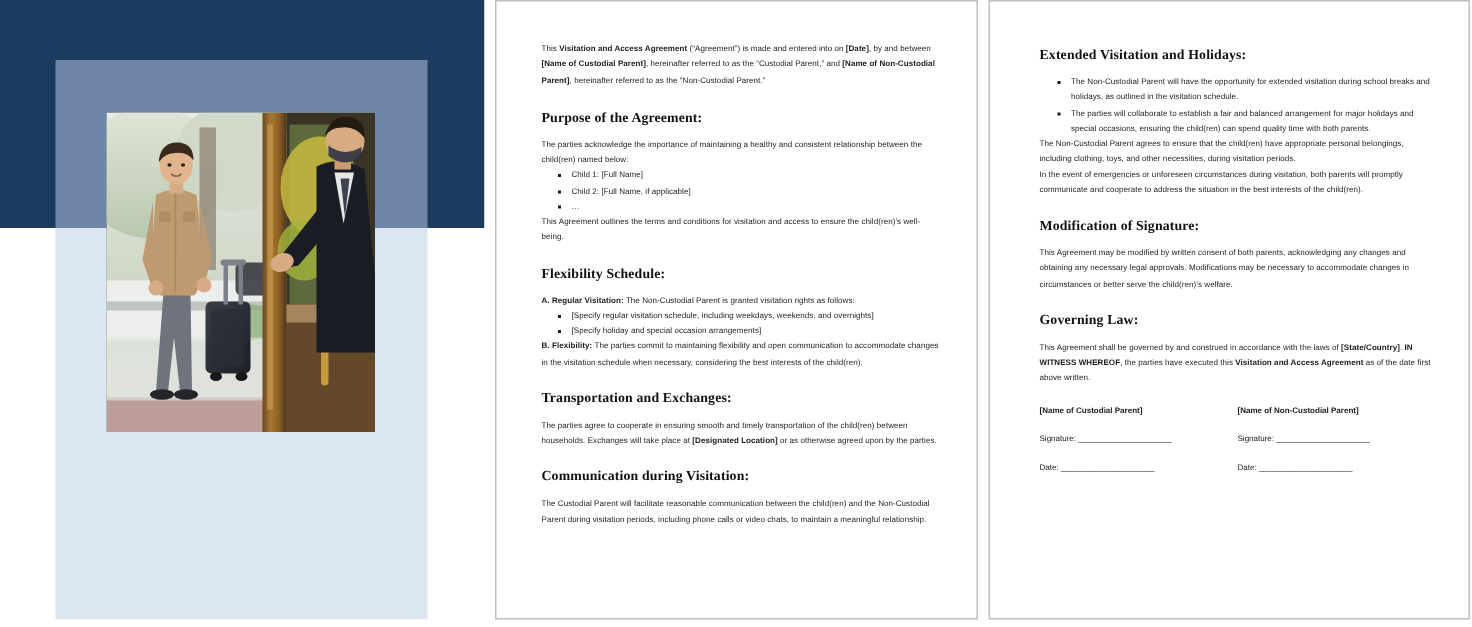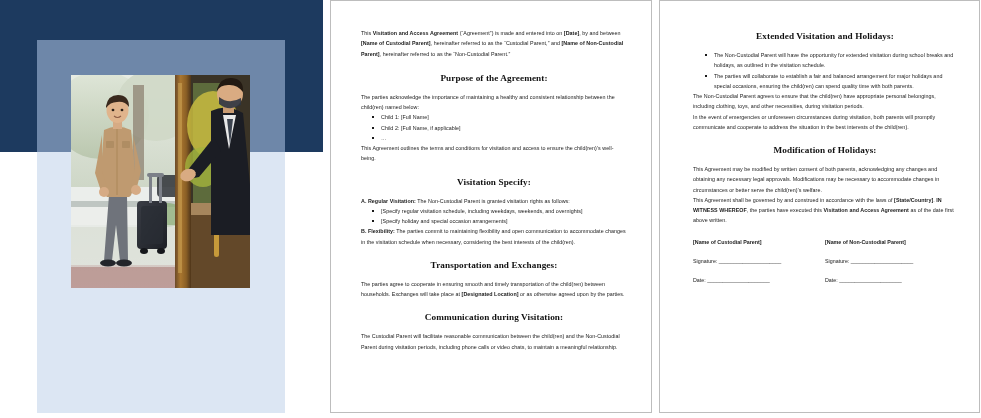--- a/index.html
+++ b/index.html
@@ -85,21 +85,20 @@
   #page-three .sheet-inner { left: 33px; right: 22px; top: 30px; }
 
   h2.section-head {
     font-family: "Liberation Serif", serif;
     font-weight: 700;
     font-size: 9.2px;
     color: #111111;
     letter-spacing: 0.1px;
     margin: 13px 0 8px 0;
     line-height: 1.2;
-    text-align: center;
   }
   h2.section-head.first { margin-top: 14px; }
 
   p.body {
     font-size: 5.35px;
     line-height: 1.92;
     margin: 0 0 0 0;
     text-align: left;
     letter-spacing: 0.04px;
   }
@@ -263,21 +262,21 @@
 
       <h2 class="section-head first">Purpose of the Agreement:</h2>
       <p class="body">The parties acknowledge the importance of maintaining a healthy and consistent relationship between the child(ren) named below:</p>
       <ul class="bullets">
         <li>Child 1: [Full Name]</li>
         <li>Child 2: [Full Name, if applicable]</li>
         <li>…</li>
       </ul>
       <p class="body">This Agreement outlines the terms and conditions for visitation and access to ensure the child(ren)’s well-being.</p>
 
-      <h2 class="section-head">Visitation Specify:</h2>
+      <h2 class="section-head">Flexibility Schedule:</h2>
       <p class="body"><b>A. Regular Visitation:</b><span> The Non-Custodial Parent is granted visitation rights as follows:</span></p>
       <ul class="bullets">
         <li>[Specify regular visitation schedule, including weekdays, weekends, and overnights]</li>
         <li>[Specify holiday and special occasion arrangements]</li>
       </ul>
       <p class="body"><b>B. Flexibility:</b><span> The parties commit to maintaining flexibility and open communication to accommodate changes in the visitation schedule when necessary, considering the best interests of the child(ren).</span></p>
 
       <h2 class="section-head">Transportation and Exchanges:</h2>
       <p class="body"><span>The parties agree to cooperate in ensuring smooth and timely transportation of the child(ren) between households. Exchanges will take place at </span><b>[Designated Location]</b><span> or as otherwise agreed upon by the parties.</span></p>
 
@@ -293,23 +292,24 @@
       <h2 class="section-head first" style="margin-top:0">Extended Visitation and Holidays:</h2>
       <ul class="bullets wide">
         <li>The Non-Custodial Parent will have the opportunity for extended visitation during school breaks and holidays, as outlined in the visitation schedule.</li>
         <li>The parties will collaborate to establish a fair and balanced arrangement for major holidays and special occasions, ensuring the child(ren) can spend quality time with both parents.</li>
       </ul>
 
       <p class="body">The Non-Custodial Parent agrees to ensure that the child(ren) have appropriate personal belongings, including clothing, toys, and other necessities, during visitation periods.</p>
 
       <p class="body">In the event of emergencies or unforeseen circumstances during visitation, both parents will promptly communicate and cooperate to address the situation in the best interests of the child(ren).</p>
 
-      <h2 class="section-head">Modification of Holidays:</h2>
+      <h2 class="section-head">Modification of Signature:</h2>
       <p class="body">This Agreement may be modified by written consent of both parents, acknowledging any changes and obtaining any necessary legal approvals. Modifications may be necessary to accommodate changes in circumstances or better serve the child(ren)’s welfare.</p>
 
+      <h2 class="section-head">Governing Law:</h2>
       <p class="body"><span>This Agreement shall be governed by and construed in accordance with the laws of </span><b>[State/Country]</b><span>. </span><b>IN WITNESS WHEREOF</b><span>, the parties have executed this </span><b>Visitation and Access Agreement</b><span> as of the date first above written.</span></p>
 
       <div class="sig-grid">
         <div class="sig-col">
           <div class="sig-name">[Name of Custodial Parent]</div>
           <div class="sig-row">Signature: _____________________</div>
           <div class="sig-row">Date: _____________________</div>
         </div>
         <div class="sig-col">
           <div class="sig-name">[Name of Non-Custodial Parent]</div>

